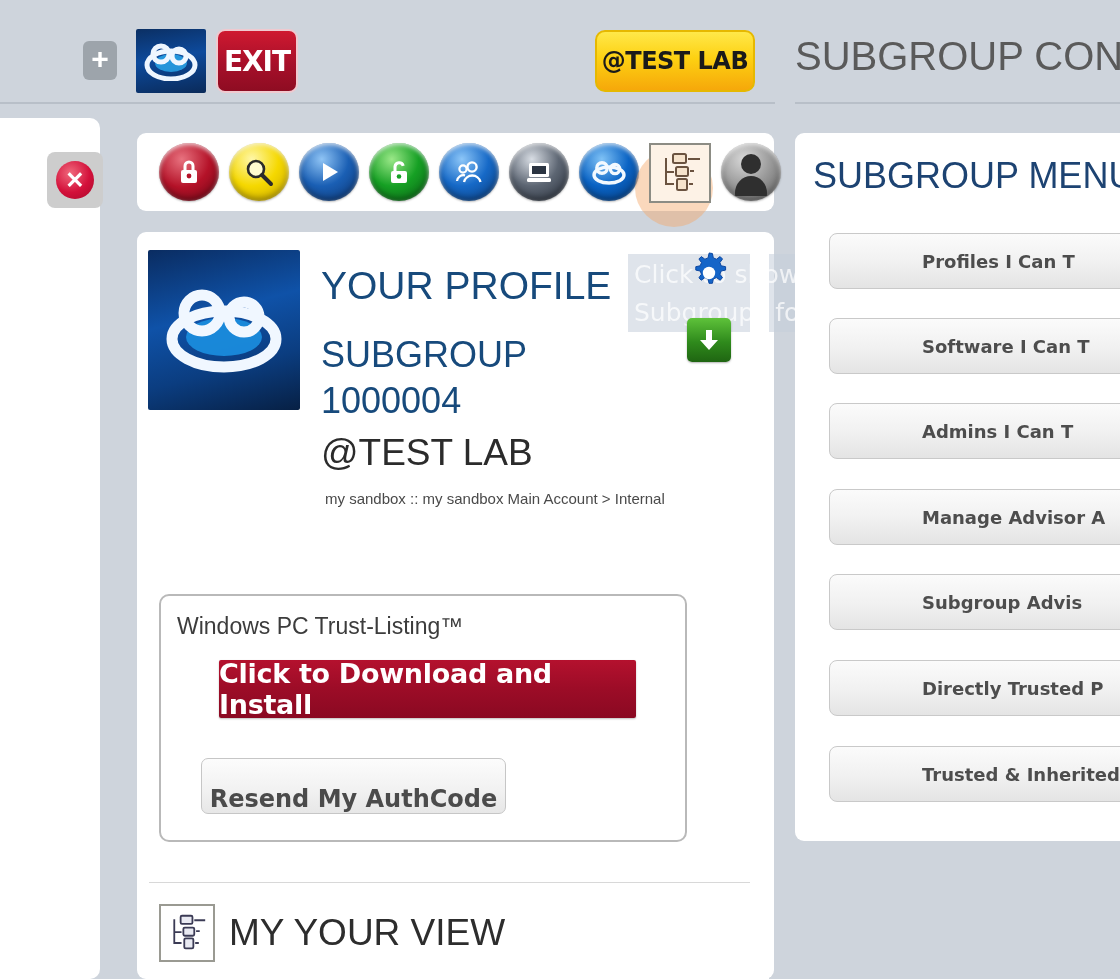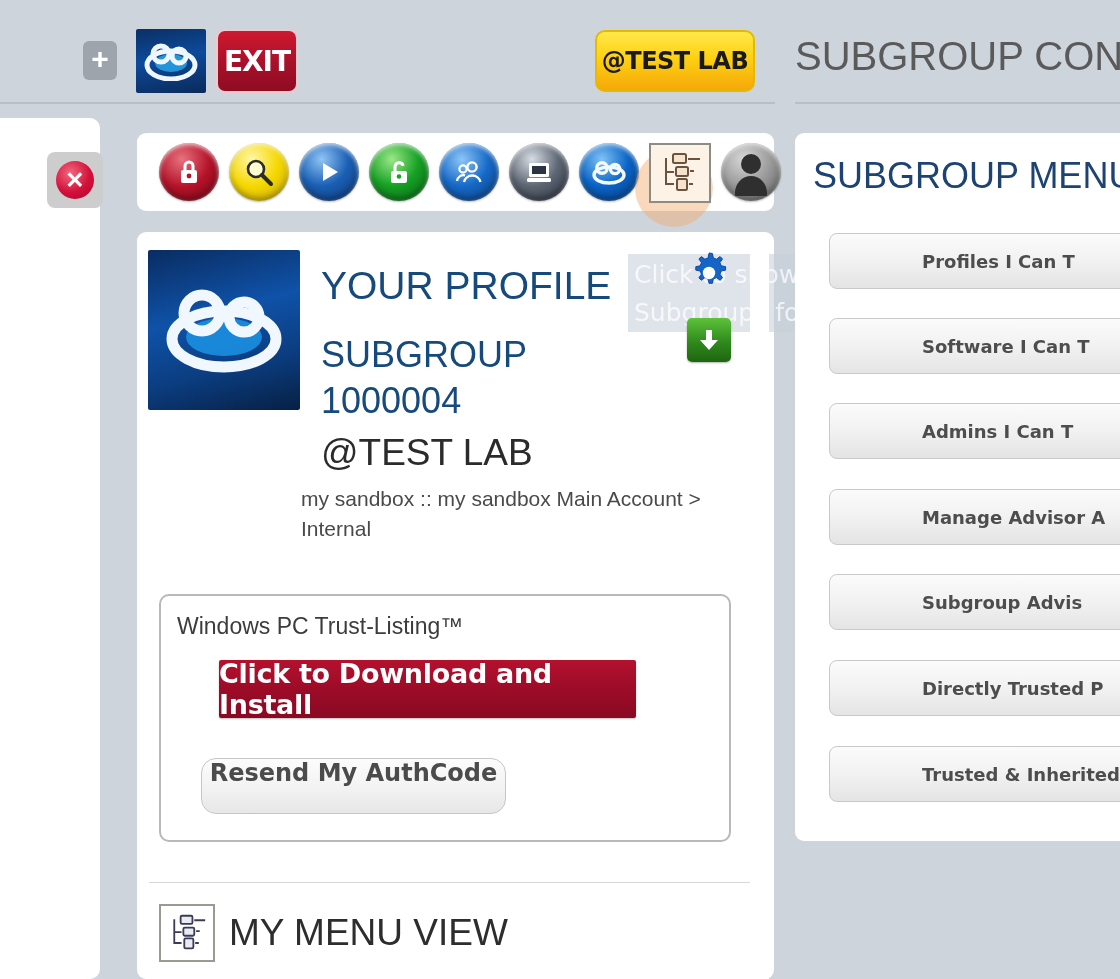--- a/index.html
+++ b/index.html
@@ -205,33 +205,33 @@
     line-height: 46px;
     white-space: normal;
     width: 230px;
   }
   #p-labname {
     left: 184px; top: 200px;
     font-size: 37px;
     color: #2b2b2b;
   }
   #p-path {
-    left: 164px; top: 252px;
-    font-size: 21px;
+    left: 188px; top: 252px;
+    font-size: 15px;
     color: #4a4a4a;
     line-height: 30px;
     white-space: normal;
     width: 400px;
   }
 
   
   #trust-box {
     position: absolute;
     left: 22px; top: 362px;
-    width: 572px; height: 248px;
+    width: 528px; height: 248px;
     border: 2px solid #b9b9b9;
     border-radius: 10px;
     box-sizing: border-box;
     background: #fff;
   }
   #trust-title {
     position: absolute;
     left: 16px; top: 17px;
     font-size: 23px;
     color: #3c3c3c;
@@ -252,23 +252,23 @@
     font-weight: bold;
     font-family: "DejaVu Sans", sans-serif;
     letter-spacing: -0.3px;
   }
   #resend-btn {
     position: absolute;
     left: 40px; top: 162px;
     width: 305px; height: 56px;
     background: linear-gradient(180deg,#fcfcfc 0%,#f2f2f2 55%,#e7e7e7 100%);
     border: 1px solid #c6c6c6;
-    border-radius: 15px;
-    box-sizing: border-box;
-    display: flex; align-items: flex-start; justify-content: center;
+    border-radius: 7px;
+    box-sizing: border-box;
+    display: flex; align-items: flex-end; justify-content: center;
   }
   #resend-btn span {
     color: #4b4b4b;
     font-size: 24px;
     font-weight: bold;
     font-family: "DejaVu Sans", sans-serif;
   }
 
   #card-divider {
     position: absolute;
@@ -531,21 +531,21 @@
       <svg width="40" height="40" viewBox="0 0 44 42">
         <path d="M8 6 V32 H16 M8 20 H16" fill="none" stroke="#3b3b55" stroke-width="2"></path>
         <rect x="15" y="2" width="13" height="9" rx="1.5" fill="#e9eaf2" stroke="#3b3b55" stroke-width="2"></rect>
         <rect x="18" y="15" width="12" height="9" rx="1.5" fill="#e9eaf2" stroke="#3b3b55" stroke-width="2"></rect>
         <rect x="19" y="27" width="10" height="11" rx="1.5" fill="#e9eaf2" stroke="#3b3b55" stroke-width="2"></rect>
         <line x1="30" y1="7" x2="42" y2="7" stroke="#3b3b55" stroke-width="2"></line>
         <line x1="32" y1="19" x2="36" y2="19" stroke="#3b3b55" stroke-width="2"></line>
         <line x1="31" y1="32" x2="35" y2="32" stroke="#3b3b55" stroke-width="2"></line>
       </svg>
     </div>
-    <div id="treeview-label">MY MENU VIEW</div>
+    <div id="treeview-label">MY YOUR VIEW</div>
   </div>
 </div>
 
 <div id="tooltip">Click to show Tree View of Subgroups for this Subgroup</div>
 
 <svg id="gear-icon" viewBox="0 0 46 46">
   <path d="M23 3 l3.4 .5 .9 4.4 3.2 1.3 3.6-2.6 2.4 2.4 -2.6 3.6 1.3 3.2 4.4 .9 0 3.4 -4.4 .9 -1.3 3.2 2.6 3.6 -2.4 2.4 -3.6-2.6 -3.2 1.3 -.9 4.4 -3.4 0 -.9-4.4 -3.2-1.3 -3.6 2.6 -2.4-2.4 2.6-3.6 -1.3-3.2 -4.4-.9 0-3.4 4.4-.9 1.3-3.2 -2.6-3.6 2.4-2.4 3.6 2.6 3.2-1.3 .9-4.4 z" fill="#1565c8" stroke="#0d47a1" stroke-width="1"></path>
   <circle cx="23" cy="23" r="6.2" fill="#ffffff"></circle>
 </svg>
 

